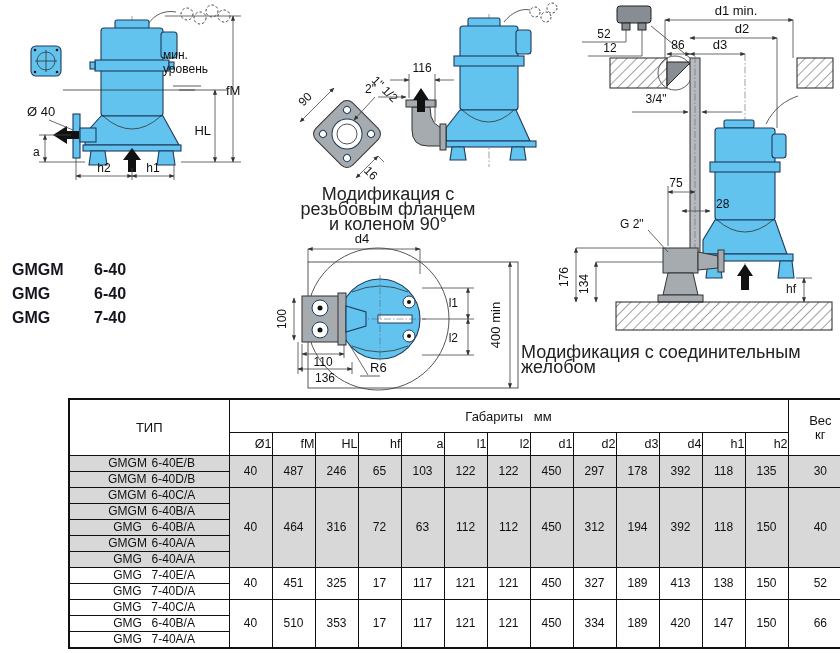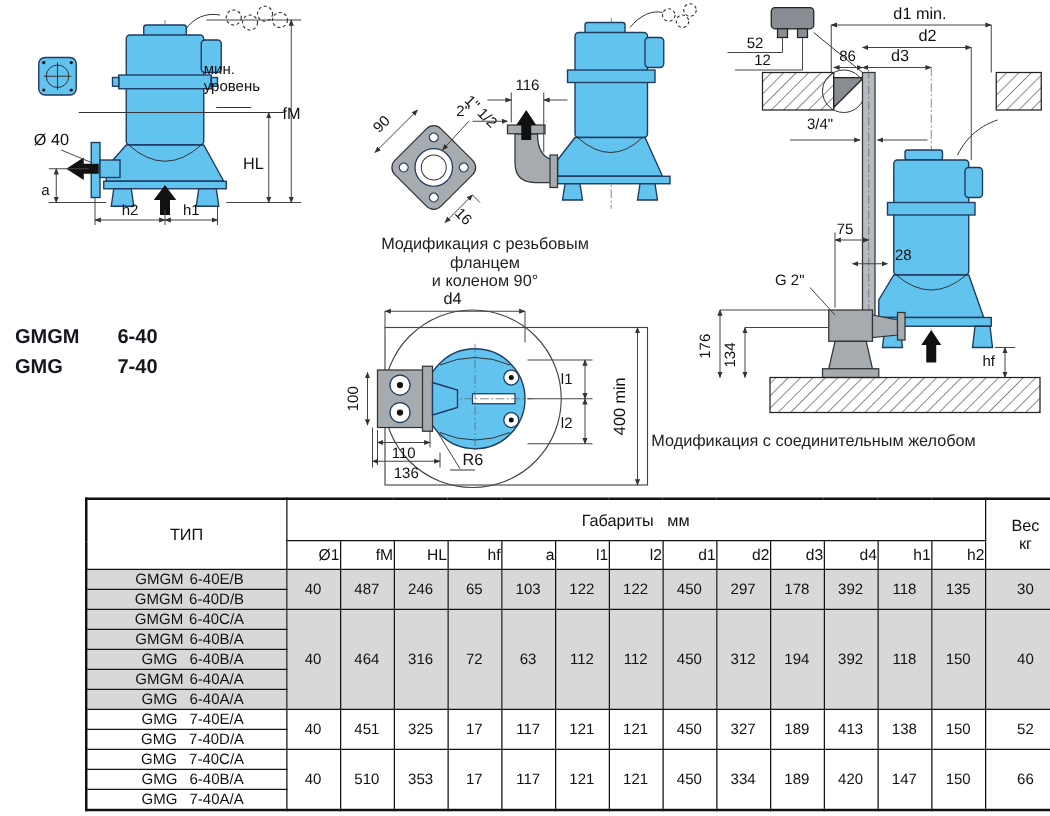--- a/index.html
+++ b/index.html
@@ -14,21 +14,21 @@
   .mtl2{fill:var(--metal-dark);stroke:#222;stroke-width:1;}
   .rail{fill:var(--rail);stroke:#333;stroke-width:1;}
   .dim{stroke:var(--line);stroke-width:0.8;fill:none;}
   .thn{stroke:#333;stroke-width:0.8;fill:none;}
   .box{stroke:#444;stroke-width:0.9;fill:none;}
   .blk{fill:#111;stroke:none;}
   .ctr{stroke:#567;stroke-width:0.6;fill:none;stroke-dasharray:7 2 1.5 2;}
   .coil{stroke:#333;stroke-width:0.9;fill:none;stroke-dasharray:2.5 2;}
   .wht{fill:#fff;stroke:#1d3a5f;stroke-width:1;}
   
-  .caption{font-size:13px;line-height:15px;color:#222;}
+  .caption{font-size:18px;line-height:15px;color:#222;}
   .models{font-size:16px;font-weight:bold;line-height:24px;color:#15151f;}
   .models .nm{display:inline-block;width:82px;}
   
   table.dims{border-collapse:collapse;table-layout:fixed;width:784px;border:2px solid #111;margin-left:40px;}
   table.dims td,table.dims th{border:1px solid #111;padding:0;font-weight:normal;
       text-align:center;vertical-align:middle;overflow:hidden;}
   table.dims th{font-size:13px;}
   table.dims th.sub{font-size:12.5px;height:22px;text-align:right;}
   table.dims th.main{height:32px;}
   table.dims th.gaphdr{white-space:pre;}
@@ -180,20 +180,21 @@
     <text x="150" y="70" text-anchor="middle">116</text>
     <text x="104" y="91" text-anchor="end">2"</text>
   </svg>
   <div class="abs caption" style="left:277px;top:187px;width:222px;text-align:center">
     <div>Модификация с резьбовым фланцем</div>
     <div>и коленом 90°</div>
   </div>
 
   <div class="abs models" style="left:12px;top:258px">
     <div><span class="nm">GMGM</span><span>6-40</span></div>
+    <div><span class="nm">GMG</span><span>6-40</span></div>
     <div><span class="nm">GMG</span><span>7-40</span></div>
   </div>
 
   <svg class="abs" style="left:272px;top:222px" width="265" height="175" viewBox="0 0 265 175">
     <defs>
       <marker id="ar3" viewBox="0 0 10 10" refX="9" refY="5" markerWidth="6.5" markerHeight="6.5" orient="auto-start-reverse">
         <path d="M0,1 L10,5 L0,9 Z" fill="#333"></path>
       </marker>
     </defs>
     <rect x="36" y="40" width="210" height="126" class="box"></rect>

